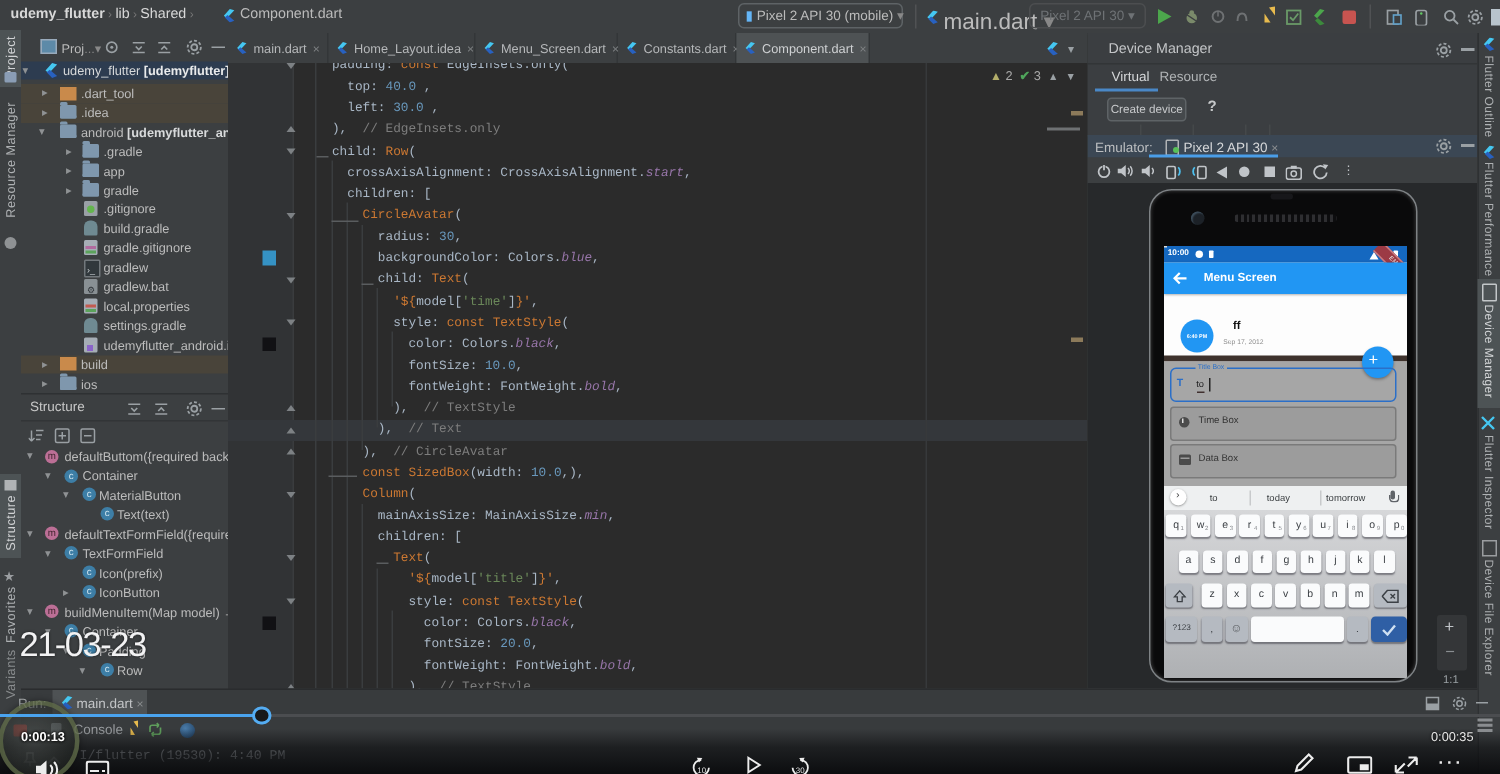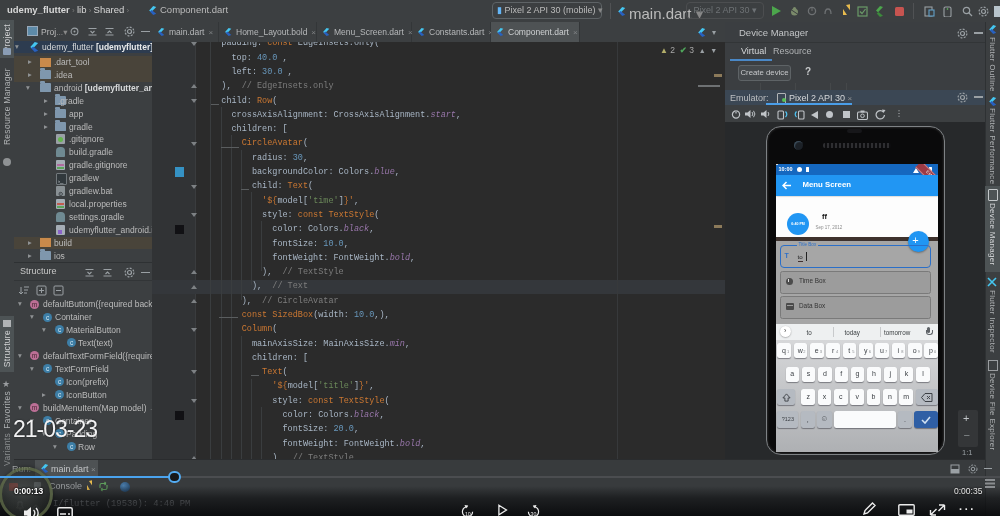--- a/index.html
+++ b/index.html
@@ -150,21 +150,21 @@
       <span style="position:absolute;left:40px">.idea</span>
     </div>
  <div class="trow" style="top:59.8px">
       <span class="chev" style="left:12px">▾</span>
       <span class="ficon folder" style="left:26px"></span>
       <span style="position:absolute;left:40px">android <b style="color:#d8dadb">[udemyflutter_andr</b></span>
     </div>
  <div class="trow" style="top:72.7px">
       <span class="chev" style="left:30px">▸</span>
       <span class="ficon folder" style="left:41px"></span>
-      <span style="position:absolute;left:44px">.gradle</span>
+      <span style="position:absolute;left:55px">.gradle</span>
     </div>
  <div class="trow" style="top:85.6px">
       <span class="chev" style="left:30px">▸</span>
       <span class="ficon folder" style="left:41px"></span>
       <span style="position:absolute;left:55px">app</span>
     </div>
  <div class="trow" style="top:98.5px">
       <span class="chev" style="left:30px">▸</span>
       <span class="ficon folder" style="left:41px"></span>
       <span style="position:absolute;left:55px">gradle</span>
@@ -307,21 +307,21 @@
 </div>
 
 <div class="a" id="tabs">
  <div class="tab" style="left:0;width:66px"><svg class="a" width="8" height="8" style="left:5px;top:6px" viewBox="0 0 9 9">
         <polygon points="5.2,0 1.2,4.5 3.2,6.2 8.2,0.9" fill="#45c7f1"></polygon>
         <polygon points="5.2,9 1.9,5.6 3.7,4 8.2,7.8" fill="#2861c0"></polygon>
       </svg><span style="margin-left:17px">main.dart</span><span class="tx">×</span></div>
  <div class="tab" style="left:67px;width:97px"><svg class="a" width="8" height="8" style="left:5px;top:6px" viewBox="0 0 9 9">
         <polygon points="5.2,0 1.2,4.5 3.2,6.2 8.2,0.9" fill="#45c7f1"></polygon>
         <polygon points="5.2,9 1.9,5.6 3.7,4 8.2,7.8" fill="#2861c0"></polygon>
-      </svg><span style="margin-left:17px">Home_Layout.bold</span><span class="tx">×</span></div>
+      </svg><span style="margin-left:17px">Home_Layout.idea</span><span class="tx">×</span></div>
  <div class="tab" style="left:165px;width:94px"><svg class="a" width="8" height="8" style="left:5px;top:6px" viewBox="0 0 9 9">
         <polygon points="5.2,0 1.2,4.5 3.2,6.2 8.2,0.9" fill="#45c7f1"></polygon>
         <polygon points="5.2,9 1.9,5.6 3.7,4 8.2,7.8" fill="#2861c0"></polygon>
       </svg><span style="margin-left:17px">Menu_Screen.dart</span><span class="tx">×</span></div>
  <div class="tab" style="left:260px;width:78px"><svg class="a" width="8" height="8" style="left:5px;top:6px" viewBox="0 0 9 9">
         <polygon points="5.2,0 1.2,4.5 3.2,6.2 8.2,0.9" fill="#45c7f1"></polygon>
         <polygon points="5.2,9 1.9,5.6 3.7,4 8.2,7.8" fill="#2861c0"></polygon>
       </svg><span style="margin-left:17px">Constants.dart</span><span class="tx">×</span></div>
  <div class="tab" style="left:339px;width:88px;background:#4e5254;color:#cfd1d3"><svg class="a" width="8" height="8" style="left:5px;top:6px" viewBox="0 0 9 9">
         <polygon points="5.2,0 1.2,4.5 3.2,6.2 8.2,0.9" fill="#45c7f1"></polygon>

